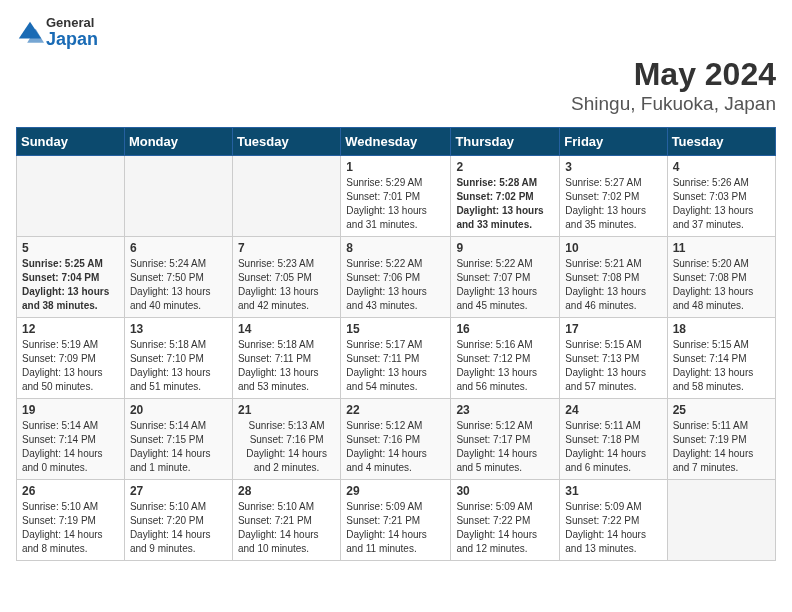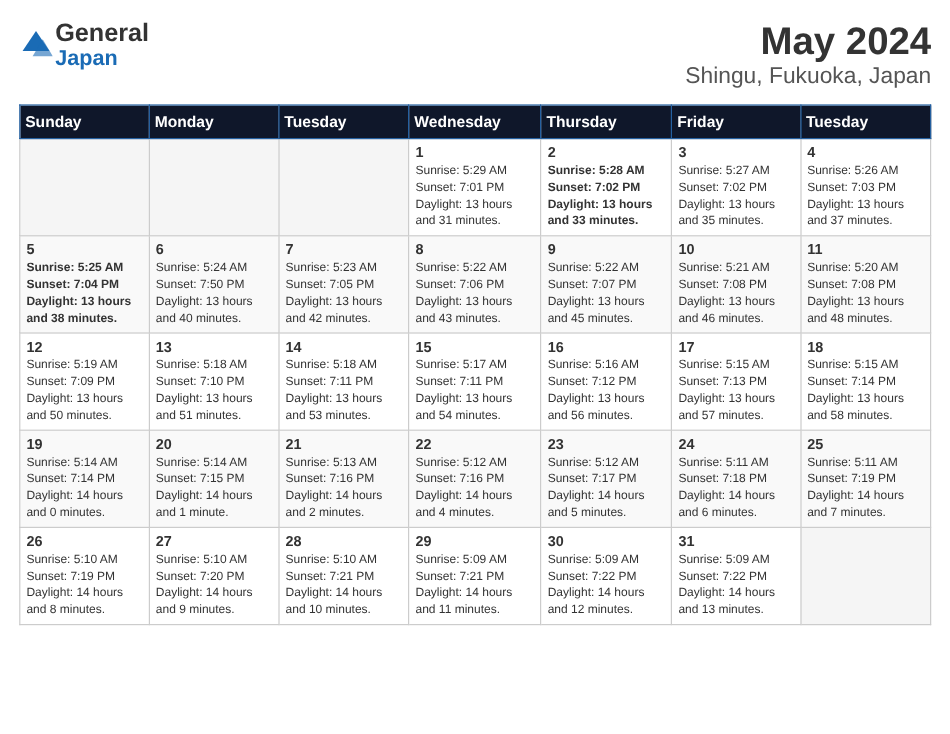--- a/index.html
+++ b/index.html
@@ -19,53 +19,54 @@
     .logo {
       display: flex;
       align-items: center;
     }
     .logo-text {
       display: flex;
       flex-direction: column;
       line-height: 1.1;
     }
     .logo-general {
-      font-size: 21px;
+      font-size: 13px;
       font-weight: bold;
       color: #333;
     }
     .logo-blue {
       font-size: 18px;
       font-weight: bold;
       color: #1a6bb5;
     }
     .logo-icon {
       width: 28px;
       height: 28px;
       margin-right: 2px;
     }
     .title-block {
       text-align: right;
+      margin-top: 40px;
     }
     .cal-title {
       font-size: 32px;
       font-weight: bold;
       color: #333;
     }
     .cal-subtitle {
       font-size: 19px;
       color: #555;
     }
     .calendar {
       width: 100%;
       border-collapse: collapse;
       border: 1px solid #ccc;
     }
     .calendar th {
-      background-color: #0f172a;
+      background-color: #0c4a6e;
       color: #fff;
       font-size: 13px;
       padding: 6px 4px;
       text-align: left;
       border: 1px solid #2560a0;
     }
     .calendar td {
       vertical-align: top;
       border: 1px solid #ccc;
       padding: 4px 5px;
@@ -251,21 +252,21 @@
 Daylight: 14 hours and 0 minutes.</div>
         </td>
         <td>
           <span class="day-num">20</span>
           <div class="day-info" style="white-space: pre-line;">Sunrise: 5:14 AM
 Sunset: 7:15 PM
 Daylight: 14 hours and 1 minute.</div>
         </td>
         <td>
           <span class="day-num">21</span>
-          <div class="day-info" style="white-space: pre-line;">Sunrise: 5:13 AM
+          <div class="day-info" style="white-space: pre-line; text-align: center;">Sunrise: 5:13 AM
 Sunset: 7:16 PM
 Daylight: 14 hours and 2 minutes.</div>
         </td>
         <td>
           <span class="day-num">22</span>
           <div class="day-info" style="white-space: pre-line;">Sunrise: 5:12 AM
 Sunset: 7:16 PM
 Daylight: 14 hours and 4 minutes.</div>
         </td>
         <td>

